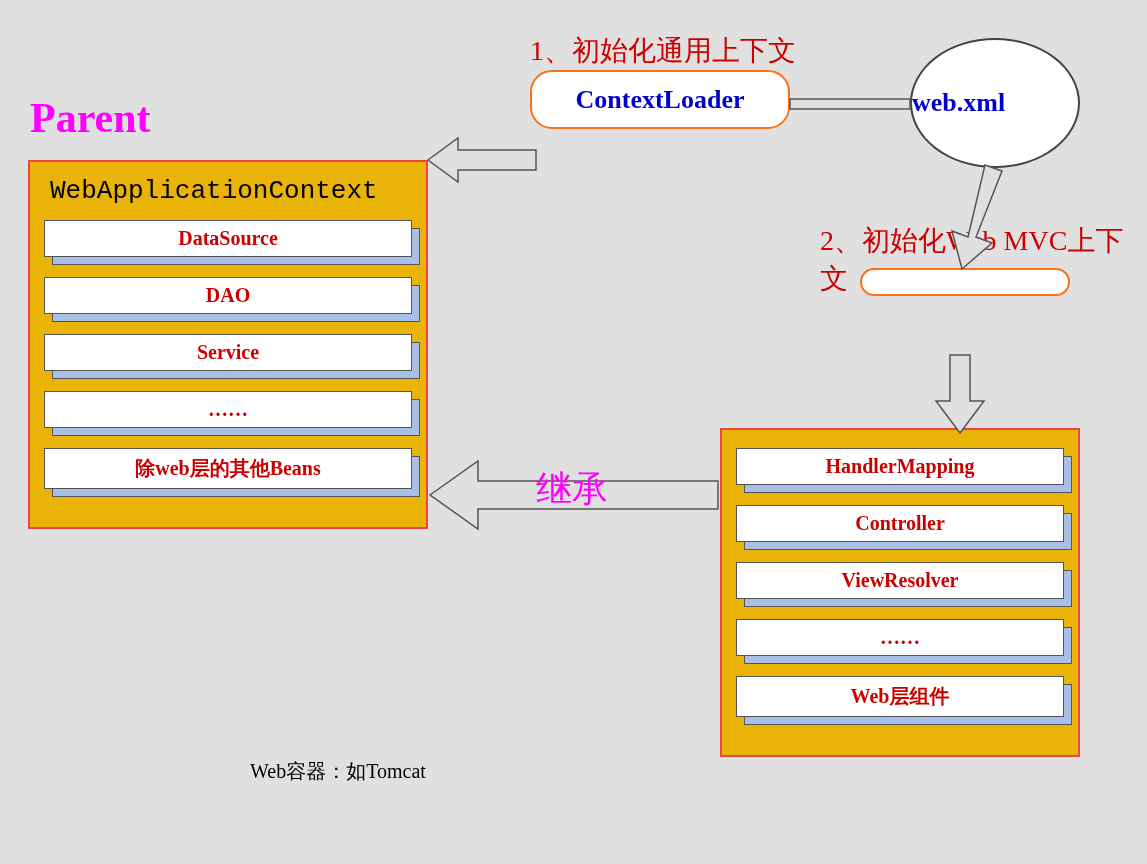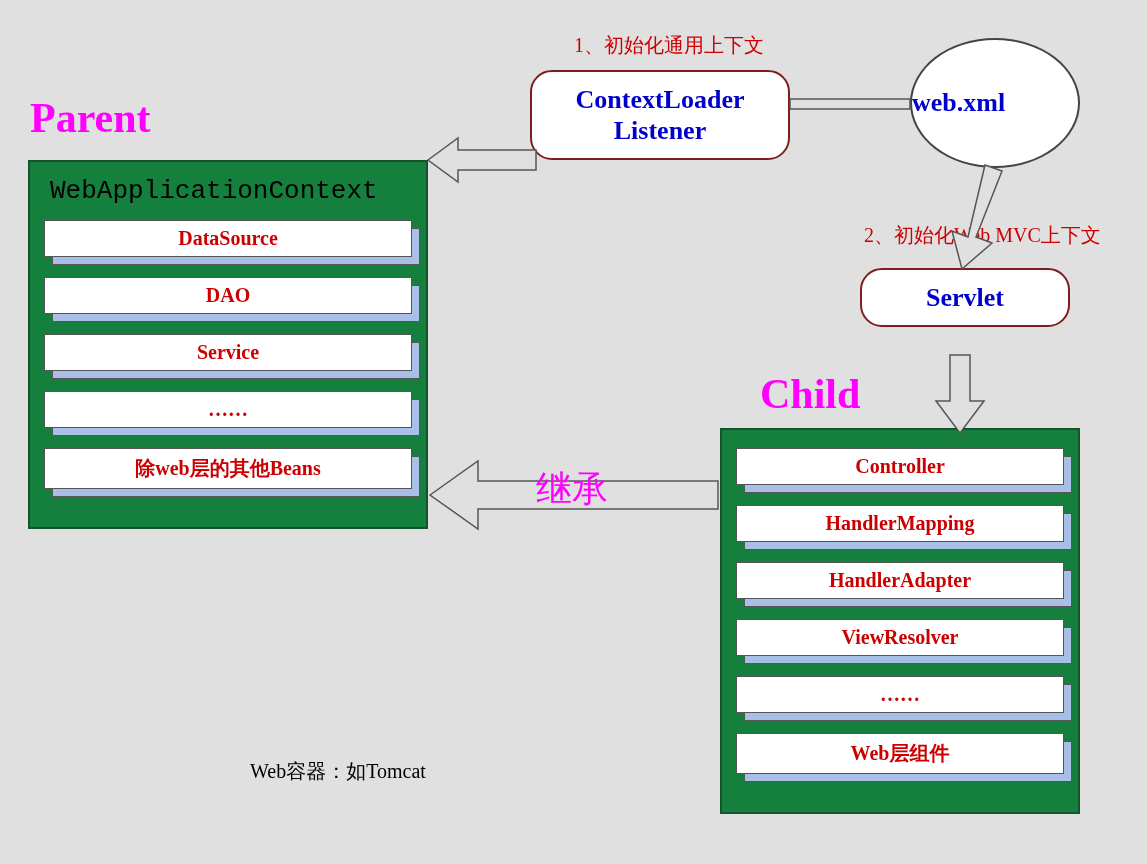--- a/index.html
+++ b/index.html
@@ -19,22 +19,22 @@
   }
   .title-magenta {
     position: absolute;
     color: #ff00ff;
     font-size: 42px;
     font-weight: bold;
     font-family: "Times New Roman", serif;
   }
   .box-container {
     position: absolute;
-    border: 2px solid #14532d;
-    background: #15803d;
+    border: 2px solid #ef4444;
+    background: #eab308;
     padding: 10px 14px 18px 14px;
   }
   .box-header {
     font-family: "Courier New", monospace;
     font-size: 26px;
     font-weight: normal;
     color: #000;
     margin: 4px 0 14px 6px;
   }
   .block3d {
@@ -58,21 +58,21 @@
     top: 8px;
     width: 100%;
     height: 100%;
     background: #a8c0e8;
     border: 1.5px solid #555;
     z-index: 1;
   }
   .rounded-box {
     position: absolute;
     background: #fff;
-    border: 2px solid #7f1d1d;
+    border: 2px solid #f97316;
     border-radius: 22px;
     text-align: center;
     color: #0000cc;
     font-weight: bold;
     font-family: "Times New Roman", serif;
     font-size: 26px;
     padding: 12px 18px;
     line-height: 1.2;
   }
   .ellipse-box {
@@ -85,23 +85,22 @@
     font-weight: bold;
     font-family: "Times New Roman", serif;
     font-size: 26px;
     display: flex;
     align-items: center;
     justify-content: flex-start;
   }
   .step-label {
     position: absolute;
     color: #cc0000;
-    font-size: 20px;
+    font-size: 28px;
     font-family: "SimSun", serif;
-    margin-left: 44px;
   }
   .footer-note {
     position: absolute;
     color: #000;
     font-size: 20px;
     font-family: "SimSun","Times New Roman", serif;
   }
   .inherit-label {
     position: absolute;
     color: #ff00ff;
@@ -143,21 +142,20 @@
     <div class="block3d">
       <div class="block3d-depth"></div>
       <div class="block3d-face">除web层的其他Beans</div>
     </div>
   </div>
 
   <div class="step-label" style="left:530px; top:32px;">1、初始化通用上下文</div>
 
   <div class="rounded-box" style="left:530px; top:70px; width:260px;">
     <div>ContextLoader</div>
-    <div>Listener</div>
   </div>
 
   <div class="ellipse-box" style="left:910px; top:38px; width:170px; height:130px;">
     <span>web.xml</span>
   </div>
 
   <svg class="arrow" style="left:790px; top:95px;" width="120" height="20">
     <rect x="0" y="4" width="120" height="10" fill="#e0e0e0" stroke="#555" stroke-width="1.5"></rect>
   </svg>
 
@@ -165,41 +163,35 @@
     <polygon points="0,30 30,8 30,20 108,20 108,40 30,40 30,52" fill="#e0e0e0" stroke="#555" stroke-width="1.5"></polygon>
   </svg>
 
   <div class="step-label" style="left:820px; top:222px;">2、初始化Web MVC上下文</div>
 
   <svg class="arrow" style="left:940px; top:165px;" width="80" height="110">
     <polygon points="45,0 62,6 36,72 52,78 22,104 12,66 28,72" fill="#e0e0e0" stroke="#555" stroke-width="1.5"></polygon>
   </svg>
 
   <div class="rounded-box" style="left:860px; top:268px; width:210px;">
-    <div>Servlet</div>
-  </div>
-
-  <div class="title-magenta" style="left:760px; top:370px;">Child</div>
+  </div>
+
 
   <svg class="arrow" style="left:930px; top:355px;" width="60" height="80">
     <polygon points="20,0 40,0 40,46 54,46 30,78 6,46 20,46" fill="#e0e0e0" stroke="#555" stroke-width="1.5"></polygon>
   </svg>
 
   <div class="box-container" style="left:720px; top:428px; width:360px; padding-top:18px;">
     <div class="block3d">
       <div class="block3d-depth"></div>
+      <div class="block3d-face">HandlerMapping</div>
+    </div>
+    <div class="block3d">
+      <div class="block3d-depth"></div>
       <div class="block3d-face">Controller</div>
-    </div>
-    <div class="block3d">
-      <div class="block3d-depth"></div>
-      <div class="block3d-face">HandlerMapping</div>
-    </div>
-    <div class="block3d">
-      <div class="block3d-depth"></div>
-      <div class="block3d-face">HandlerAdapter</div>
     </div>
     <div class="block3d">
       <div class="block3d-depth"></div>
       <div class="block3d-face">ViewResolver</div>
     </div>
     <div class="block3d">
       <div class="block3d-depth"></div>
       <div class="block3d-face">……</div>
     </div>
     <div class="block3d">

